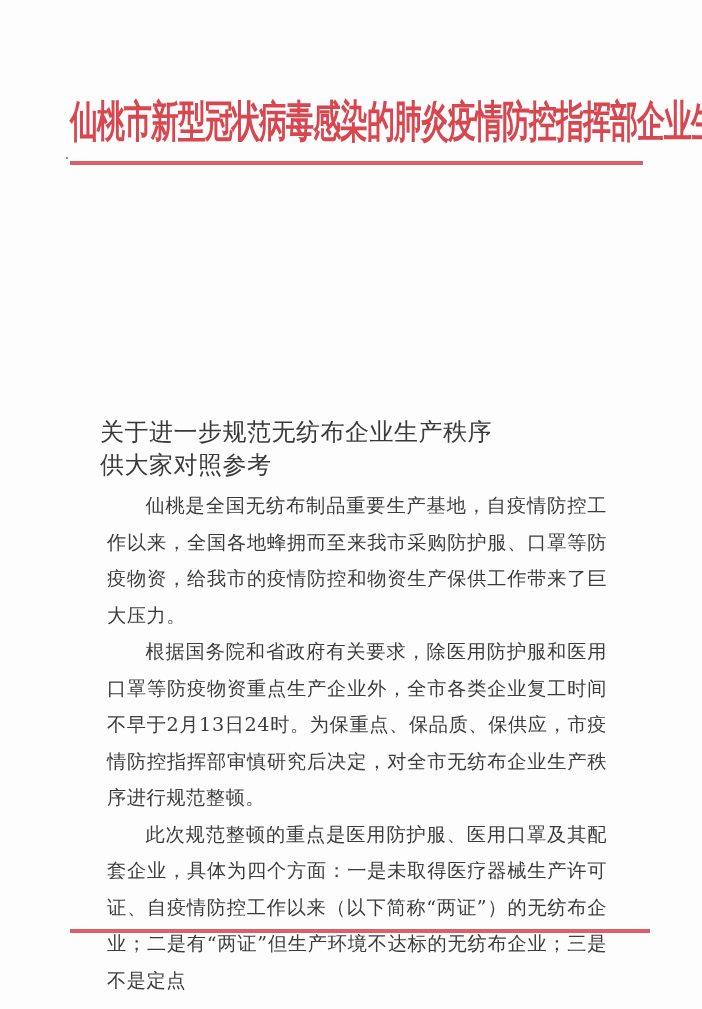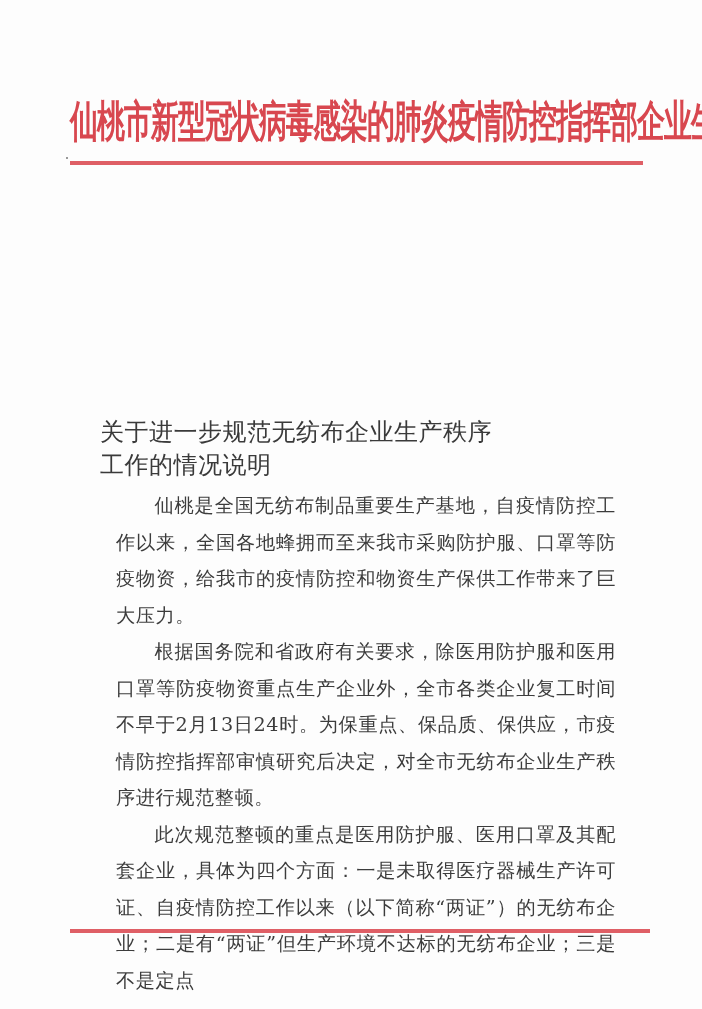--- a/index.html
+++ b/index.html
@@ -50,21 +50,21 @@
     text-align: left;
     font-size: 24px;
     line-height: 33px;
     color: #3a3a3a;
     letter-spacing: 0.5px;
     margin-top: 24px;
   }
   .title div { white-space: nowrap; }
   .body {
     position: absolute;
-    left: 107px; top: 488px; width: 500px; margin-left: 9px;
+    left: 107px; top: 488px; width: 500px;
   }
   .body p {
     line-height: 36.5px;
     text-indent: 2em;
     text-align: justify;
   }
   .dot {
     position: absolute; width: 2px; height: 2px; background: #999;
   }
 </style>
@@ -74,21 +74,21 @@
 <div class="page">
 
   <div class="header">仙桃市新型冠状病毒感染的肺炎疫情防控指挥部企业生产组</div>
   <div class="rule top"></div>
 
   <div class="dot" style="left:66px; top:157px;"></div>
 
 
   <div class="title">
     <div>关于进一步规范无纺布企业生产秩序</div>
-    <div>工作的情况说明</div>
+    <div>供大家对照参考</div>
   </div>
 
   <div class="body">
     <p>仙桃是全国无纺布制品重要生产基地，自疫情防控工作以来，全国各地蜂拥而至来我市采购防护服、口罩等防疫物资，给我市的疫情防控和物资生产保供工作带来了巨大压力。</p>
     <p>根据国务院和省政府有关要求，除医用防护服和医用口罩等防疫物资重点生产企业外，全市各类企业复工时间不早于2月13日24时。为保重点、保品质、保供应，市疫情防控指挥部审慎研究后决定，对全市无纺布企业生产秩序进行规范整顿。</p>
     <p>此次规范整顿的重点是医用防护服、医用口罩及其配套企业，具体为四个方面：一是未取得医疗器械生产许可证、自疫情防控工作以来（以下简称“两证”）的无纺布企业；二是有“两证”但生产环境不达标的无纺布企业；三是不是定点</p>
   </div>
 
   <div class="rule bottom"></div>
 </div>

